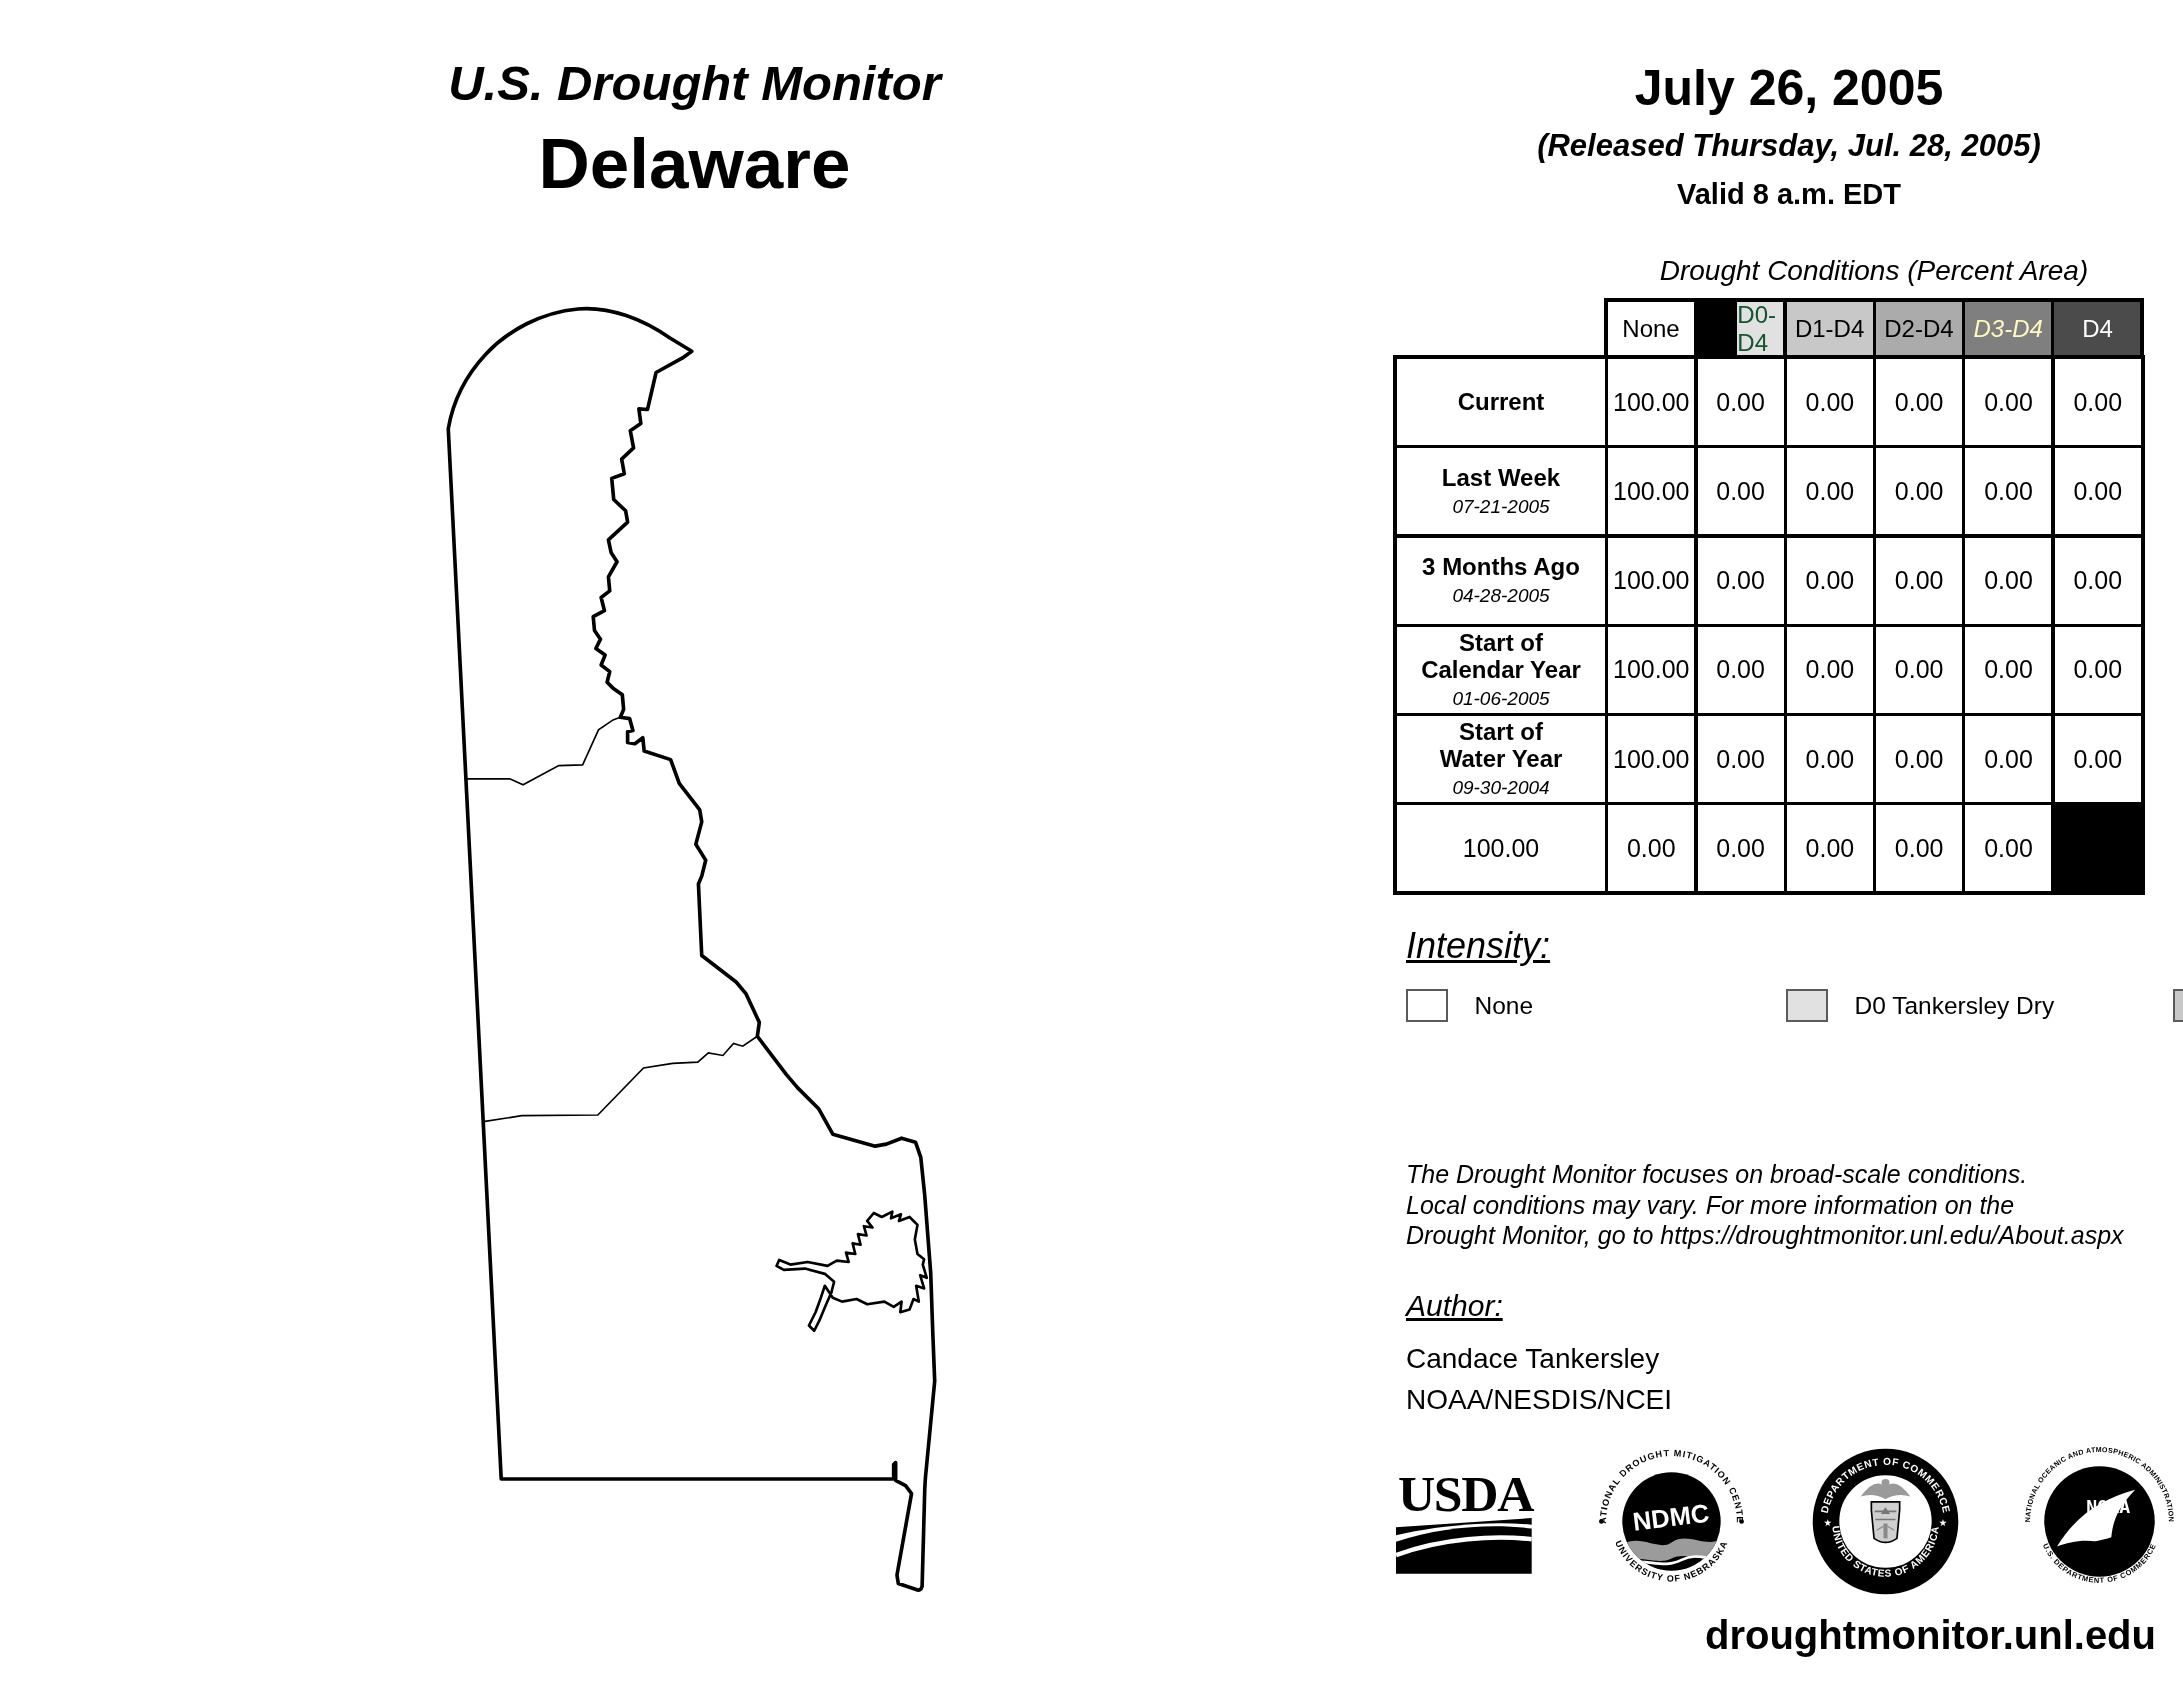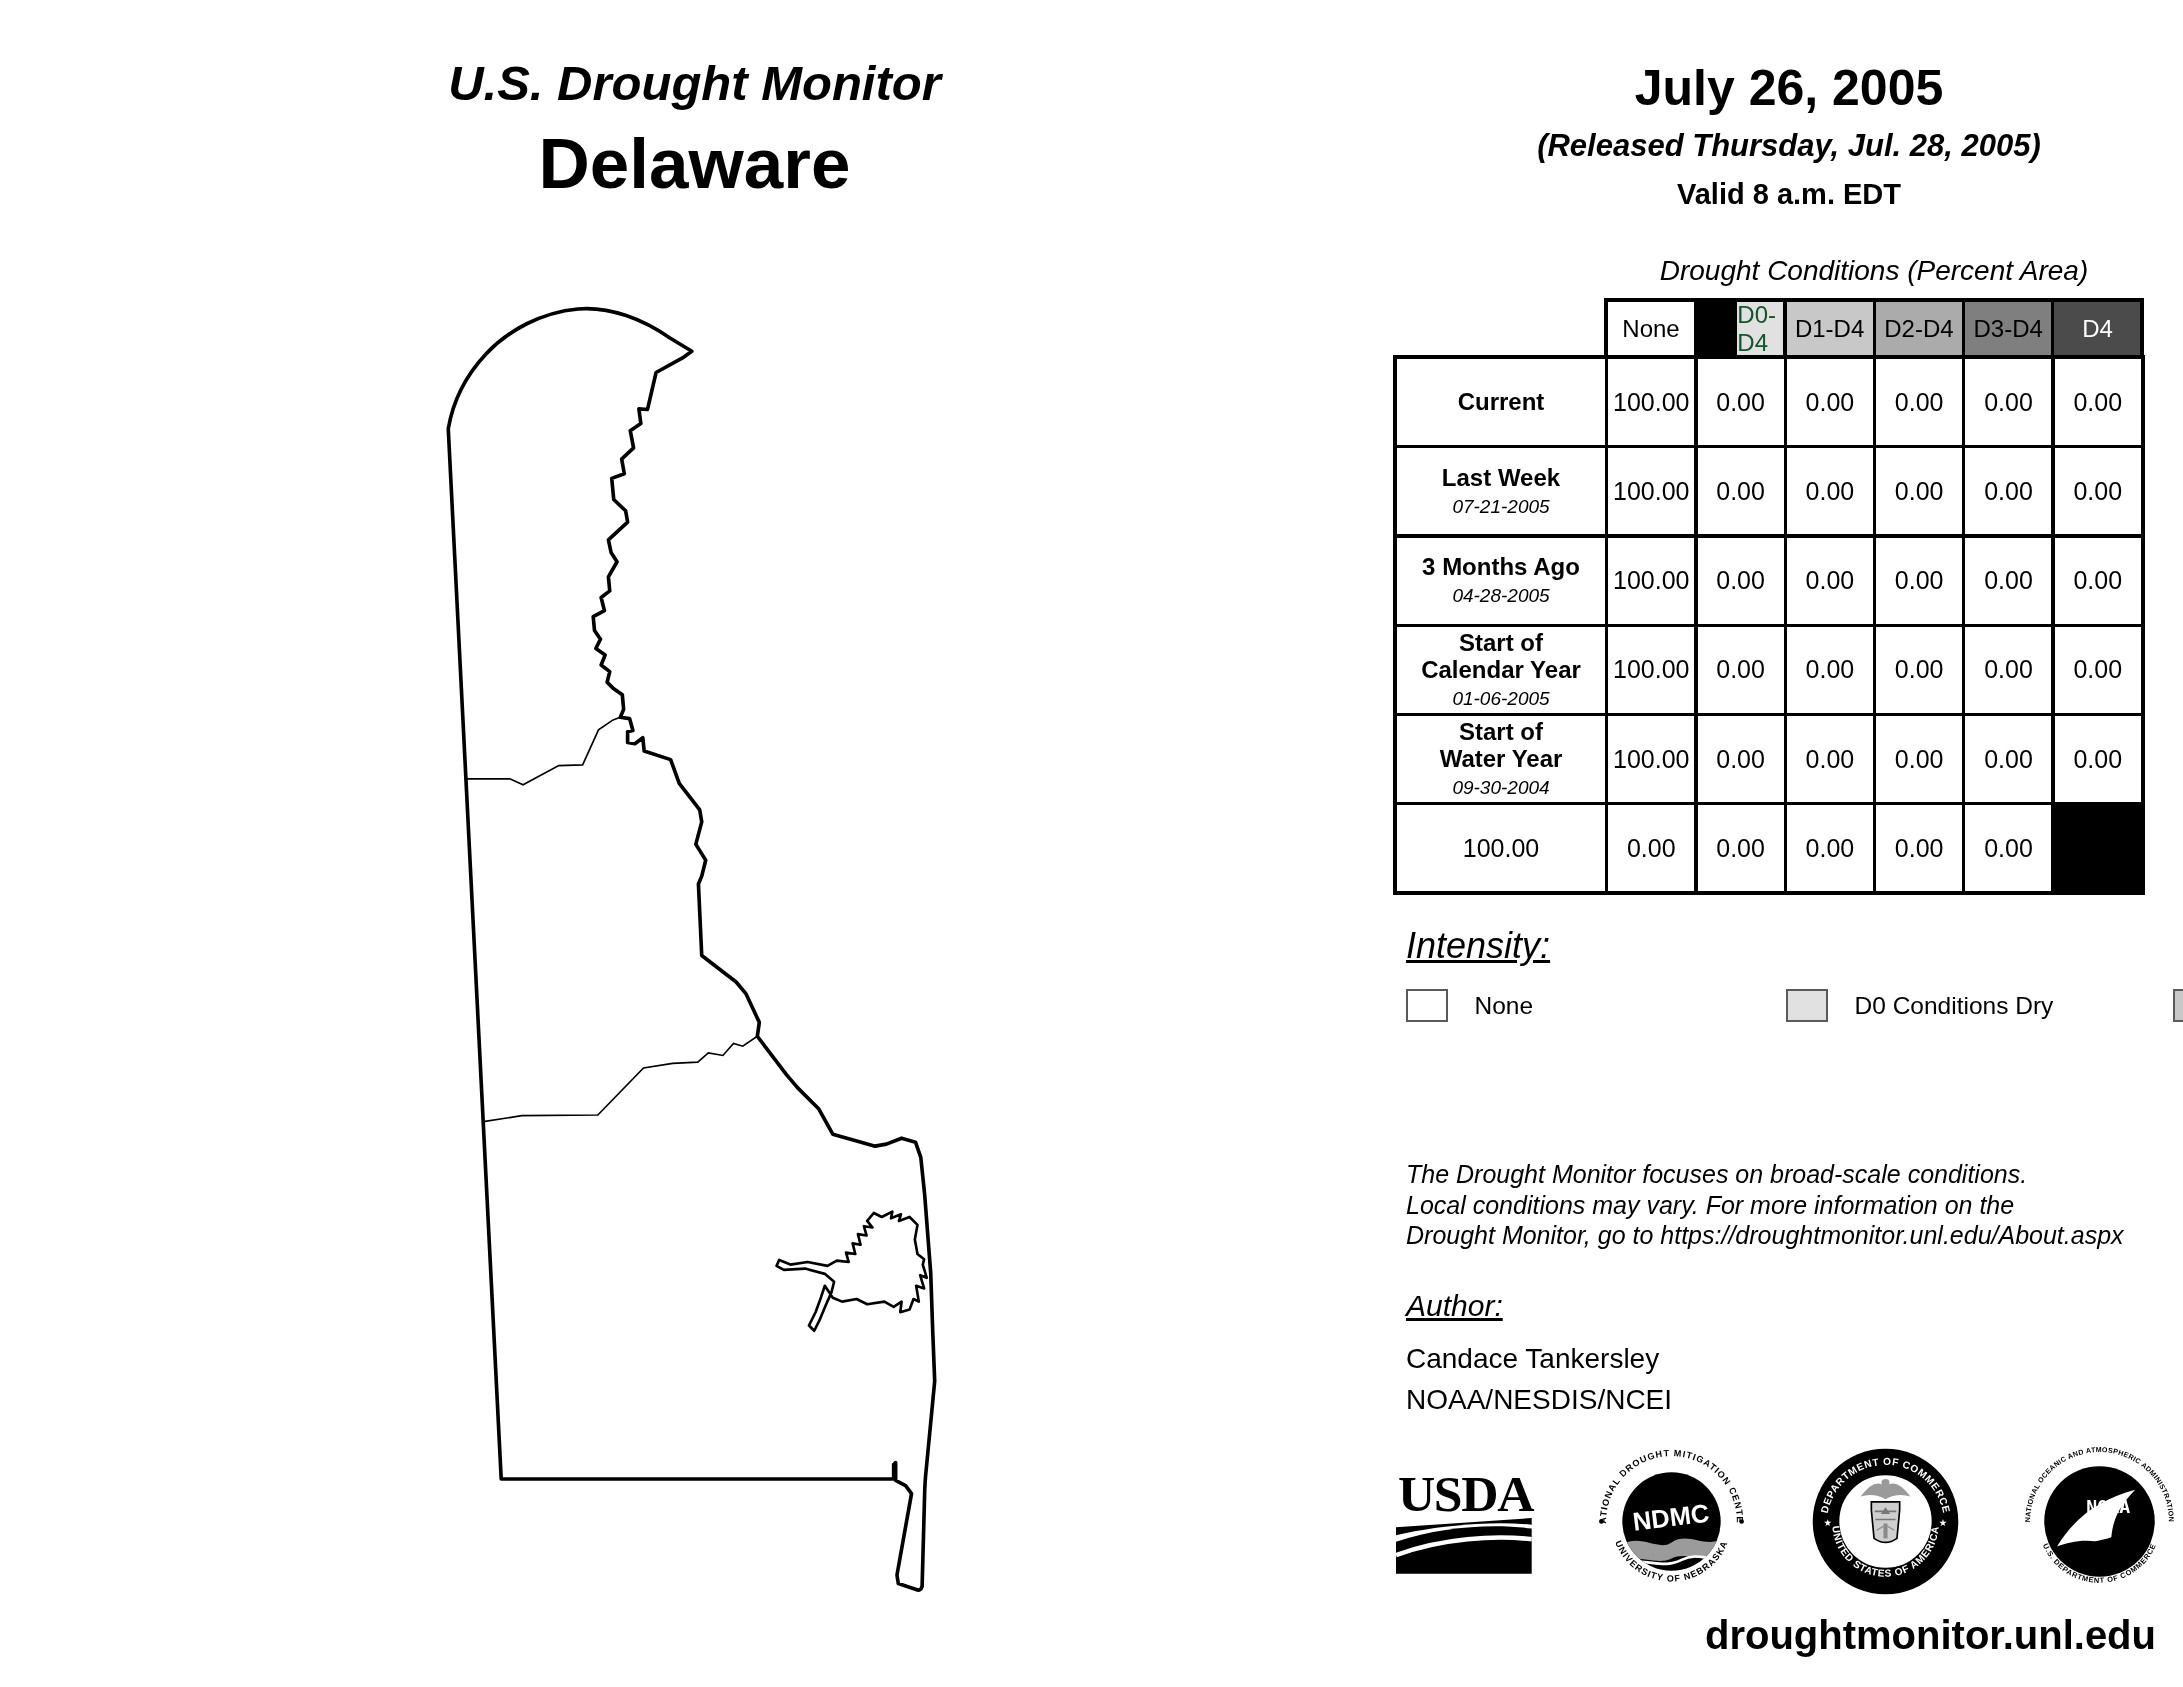--- a/index.html
+++ b/index.html
@@ -126,21 +126,21 @@
   <div class="date-valid">Valid 8 a.m. EDT</div>
 </div>
 
 <div class="abs table-title">Drought Conditions (Percent Area)</div>
 
 <div class="abs dm-header">
   <div class="hcell" style="background-color: rgb(255, 255, 255); color: rgb(0, 0, 0);">None</div>
   <div class="hcell" style="background-color: rgb(225, 225, 225); color: #14532d; margin-left: 40px;">D0-D4</div>
   <div class="hcell" style="background-color: rgb(200, 200, 200); color: rgb(0, 0, 0);">D1-D4</div>
   <div class="hcell" style="background-color: rgb(171, 171, 171); color: rgb(0, 0, 0);">D2-D4</div>
-  <div class="hcell" style="background-color: rgb(127, 127, 127); color: #000000;">D3-D4</div>
+  <div class="hcell" style="background-color: rgb(127, 127, 127); color: #fef9c3; font-style: italic;">D3-D4</div>
   <div class="hcell" style="background-color: rgb(75, 75, 75); color: rgb(255, 255, 255);">D4</div>
 </div>
 
 <div class="abs dm-body">
 
   <div class="lcell">
     <span class="rlabel">Current</span>
   </div>
   <div class="vcell">100.00</div>
   <div class="vcell">0.00</div>
@@ -205,21 +205,21 @@
 
 <div class="abs intensity-head">Intensity:</div>
 
 <div class="abs legend">
   <div class="leg-item">
     <span class="swatch" style="background-color: rgb(255, 255, 255);"></span>
     <span class="leg-label">None</span>
   </div>
   <div class="leg-item">
     <span class="swatch" style="background-color: rgb(225, 225, 225);"></span>
-    <span class="leg-label">D0 Conditions Dry</span>
+    <span class="leg-label">D0 Tankersley Dry</span>
   </div>
   <div class="leg-item">
     <span class="swatch" style="background-color: rgb(200, 200, 200);"></span>
 
   </div>
 
 </div>
 
 <div class="abs disclaimer">
   <div>The Drought Monitor focuses on broad-scale conditions.</div>

